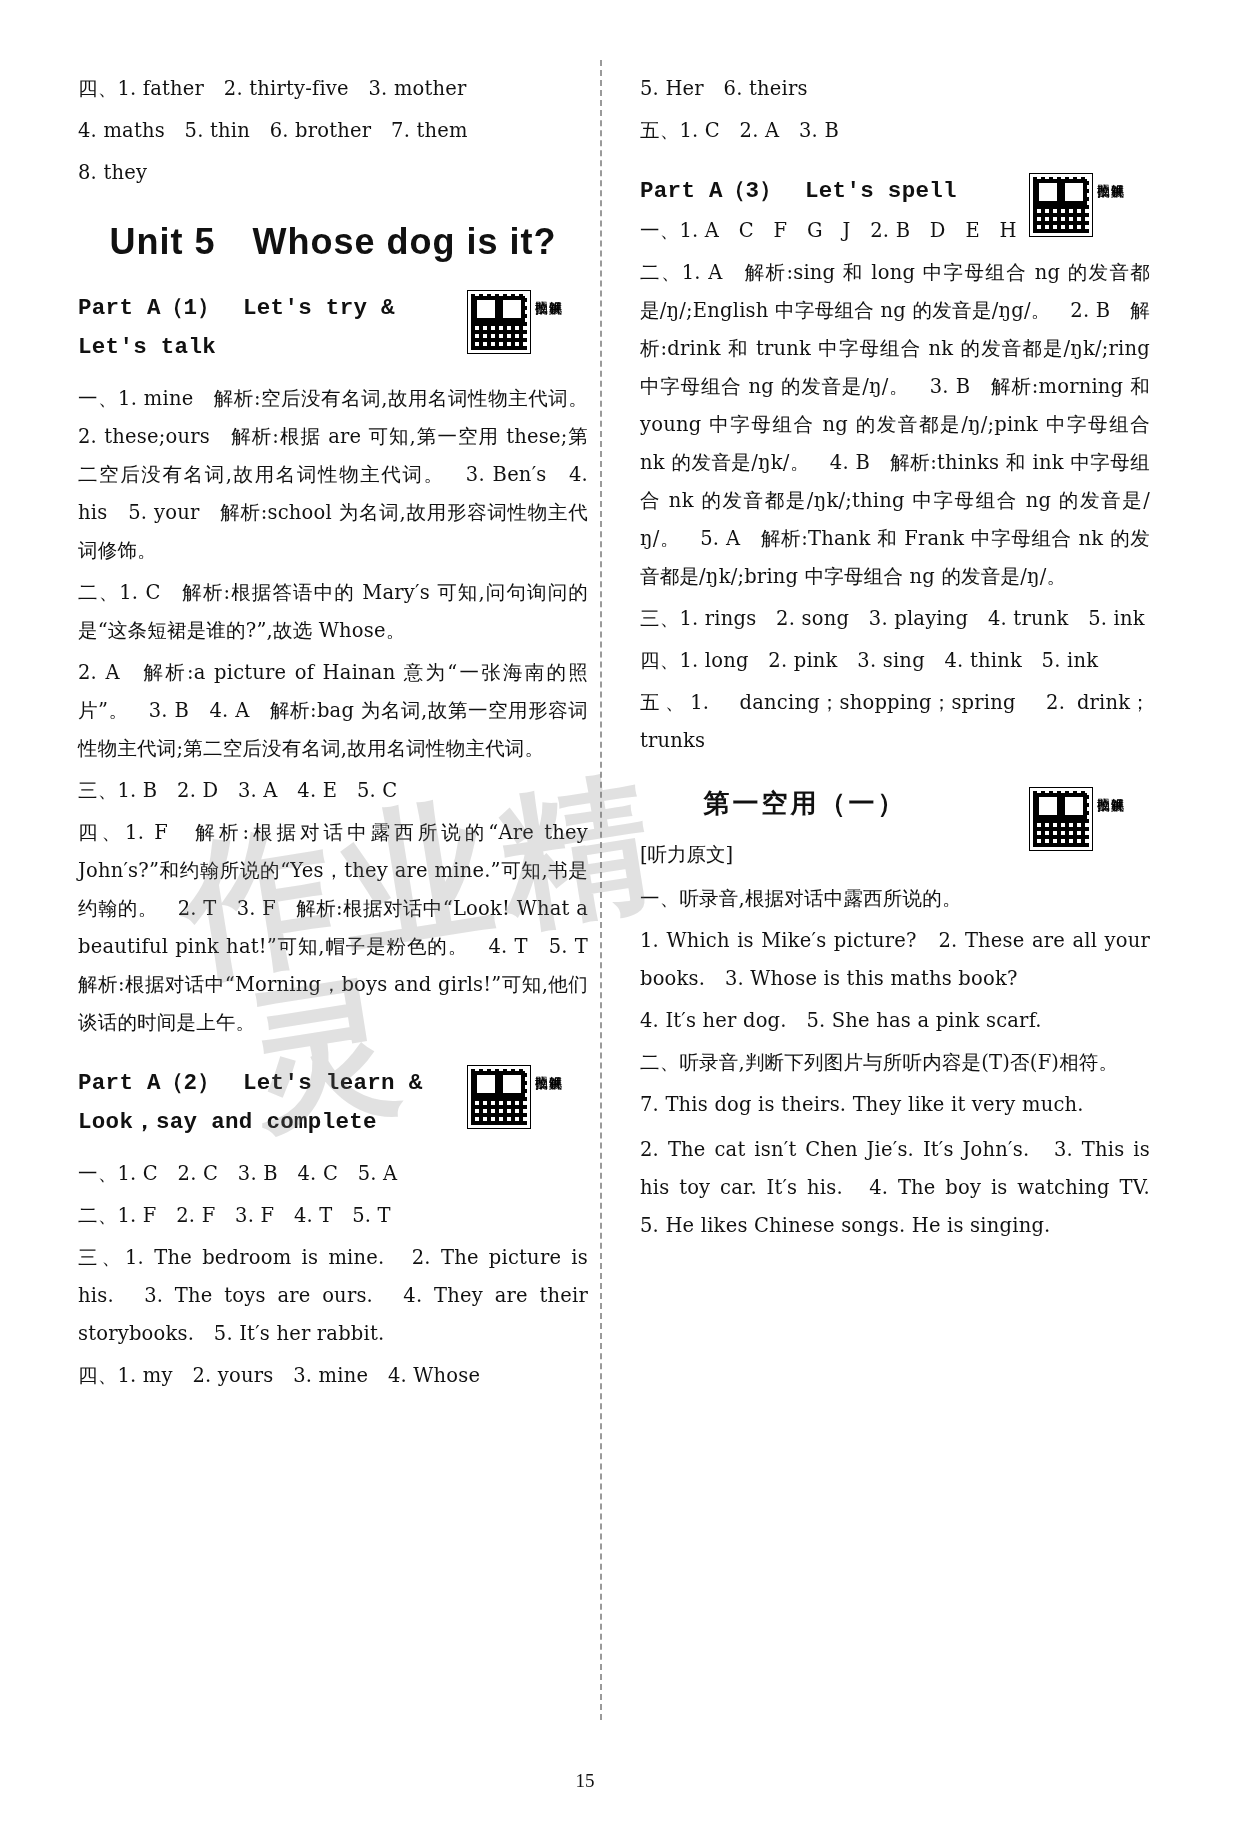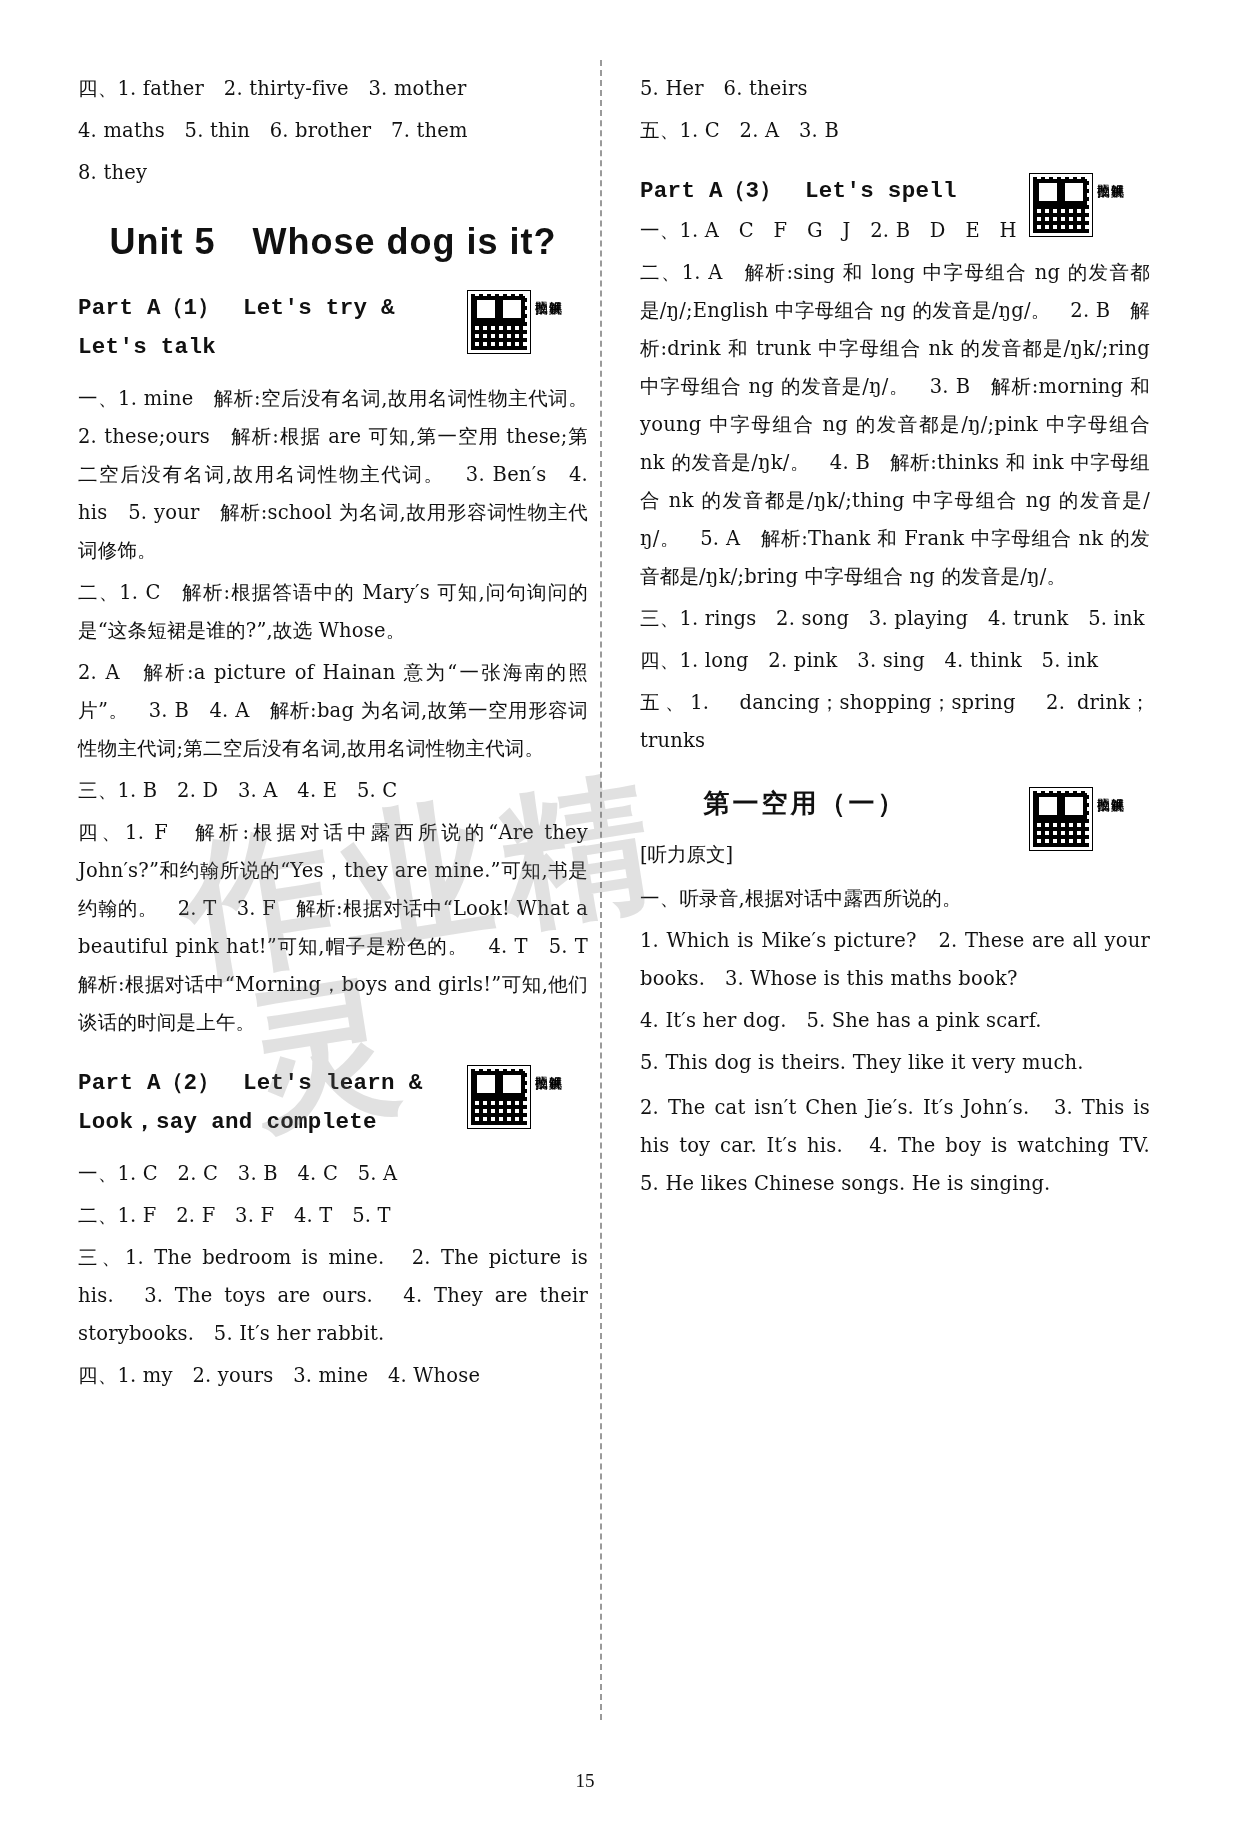--- a/index.html
+++ b/index.html
@@ -220,21 +220,22 @@
           <span>讲解视频</span>
           <span>拍照批改</span>
         </div>
       </div>
     </div>
 
     <p class="bracket cn">[听力原文]</p>
     <p class="ans cn">一、听录音,根据对话中露西所说的。</p>
     <p class="ans cn">1. Which is Mike′s picture?　2. These are all your books.　3. Whose is this maths book?</p>
     <p class="ans cn">4. It′s her dog.　5. She has a pink scarf.</p>
-    <p class="ans cn">5. This dog is theirs. They like it very much.</p>
+    <p class="ans cn">二、听录音,判断下列图片与所听内容是(T)否(F)相符。</p>
+    <p class="ans cn">7. This dog is theirs. They like it very much.</p>
     <p class="ans cn tail">2. The cat isn′t Chen Jie′s. It′s John′s.　3. This is his toy car. It′s his.　4. The boy is watching TV.　5. He likes Chinese songs. He is singing.</p>
 
   </div>
 
   <div class="watermark">
     <span class="w1">作业精</span>
     <span class="w2">灵</span>
   </div>
 
   <div class="pagenum">15</div>

